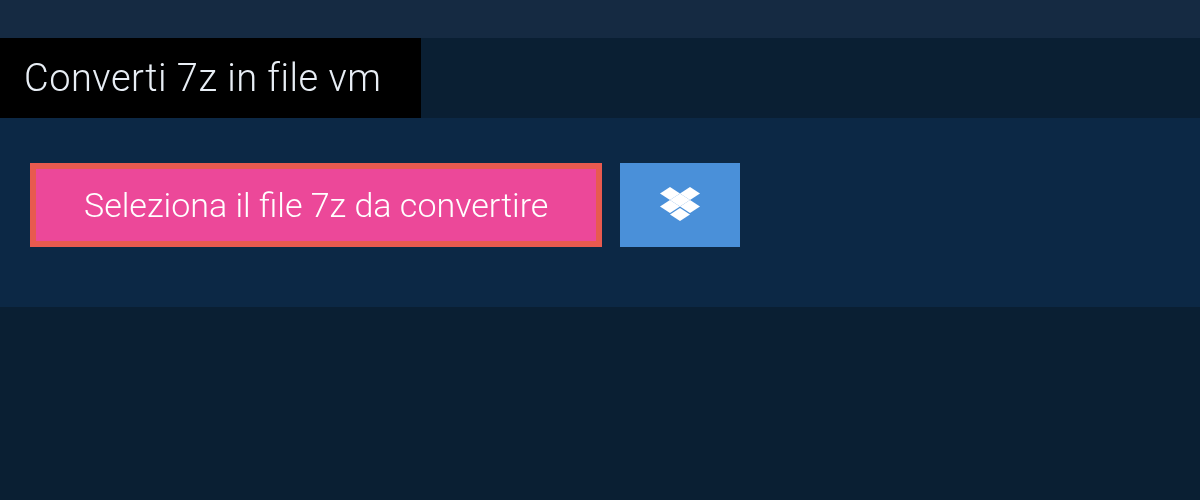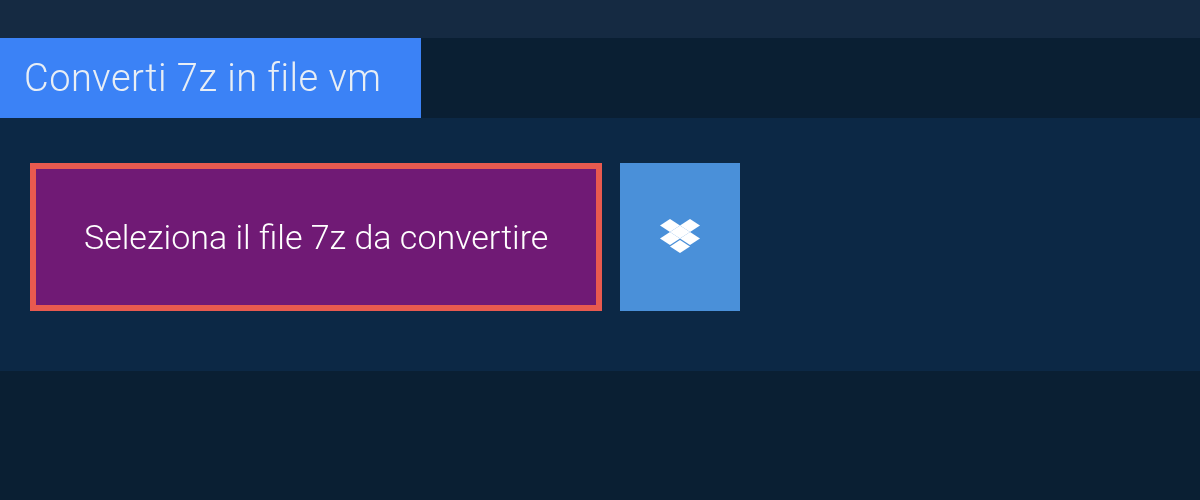--- a/index.html
+++ b/index.html
@@ -14,21 +14,21 @@
       font-family: -apple-system, BlinkMacSystemFont, "Segoe UI", Roboto, sans-serif;
       overflow: hidden;
     }
     .top-bar {
       width: 100%;
       height: 38px;
       background: #152a42;
     }
     .tab {
       display: inline-block;
-      background: #3b82f6;
+      background: #000000;
       padding: 18px 40px 18px 24px;
       margin-top: 0;
     }
     .tab-title {
       color: #e8eef5;
       font-size: 38px;
       font-weight: 300;
       letter-spacing: 0.5px;
     }
     .content-area {
@@ -36,23 +36,23 @@
       margin-top: 0;
       padding: 45px 30px 60px 30px;
       width: 100%;
     }
     .button-row {
       display: flex;
       gap: 18px;
       align-items: stretch;
     }
     .select-file-button {
-      background: #701a75;
+      background: #ec4899;
       border: 6px solid #e85a4f;
-      padding: 48px 48px;
+      padding: 16px 48px;
       cursor: pointer;
       display: flex;
       align-items: center;
       justify-content: center;
     }
     .select-file-label {
       color: #ffffff;
       font-size: 34px;
       font-weight: 300;
     }

